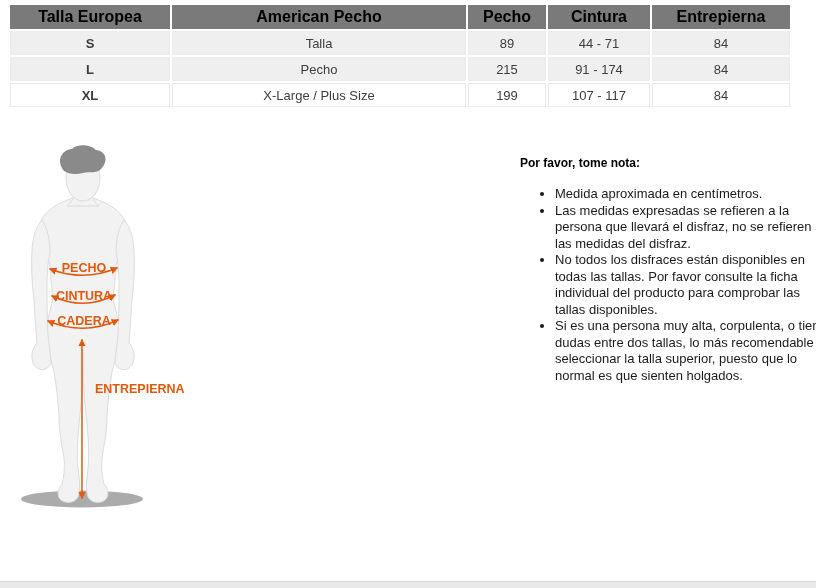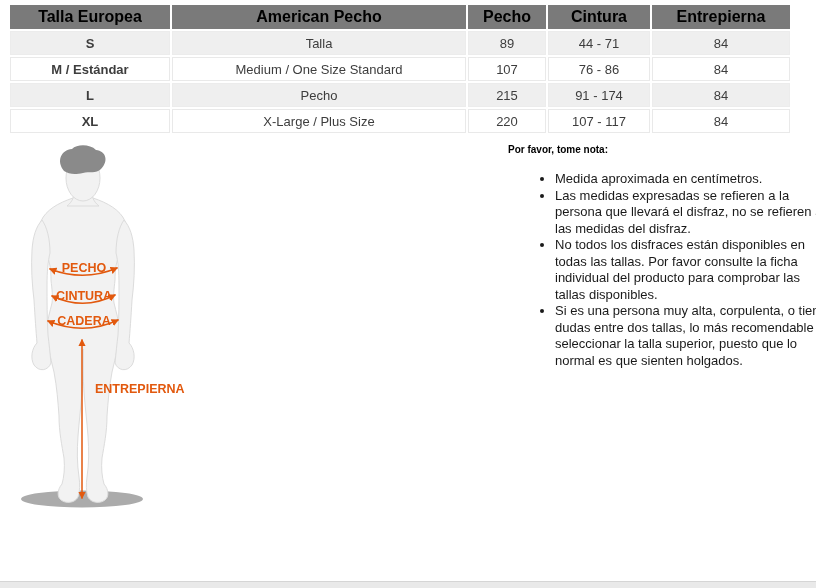--- a/index.html
+++ b/index.html
@@ -20,21 +20,21 @@
   }
   table.size-chart tr.alt td{background:#efefef;border-color:#ececec;}
   table.size-chart td.first{font-weight:bold;}
   
   .figure-wrap{position:absolute;left:0;top:140px;width:240px;height:410px;}
   .figure-wrap svg text{
     font-family:"Liberation Sans",sans-serif;font-weight:bold;fill:#e2590e;
   }
   
   .notes{position:absolute;left:508px;top:144px;width:304px;}
-  .notes h3{margin:0;font-size:10px;font-weight:bold;color:#000;}
+  .notes h3{margin:12px;font-size:12px;font-weight:bold;color:#000;}
   .notes ul{margin:16px 0 0 0;padding:0 0 0 47px;width:278px;}
   .notes li{
     font-size:13px;line-height:16.5px;color:#1a1a1a;
     list-style-type:disc;margin:0;padding:0;
   }
   
   .hscrollbar{
     position:absolute;left:0;bottom:0;width:816px;height:6px;
     background:#e9e9e9;border-top:1px solid #d5d5d5;
   }
@@ -63,38 +63,31 @@
         </tr>
       </thead>
       <tbody>
         <tr class="alt">
           <td class="first">S</td>
           <td>Talla</td>
           <td>89</td>
           <td>44 - 71</td>
           <td>84</td>
         </tr>
-        <tr>
-          <td class="first">M / Estándar</td>
-          <td>Medium / One Size Standard</td>
-          <td>107</td>
-          <td>76 - 86</td>
-          <td>84</td>
-        </tr>
         <tr class="alt">
           <td class="first">L</td>
           <td>Pecho</td>
           <td>215</td>
           <td>91 - 174</td>
           <td>84</td>
         </tr>
         <tr>
           <td class="first">XL</td>
           <td>X-Large / Plus Size</td>
-          <td>220</td>
+          <td>199</td>
           <td>107 - 117</td>
           <td>84</td>
         </tr>
       </tbody>
     </table>
   </div>
 
   <div class="figure-wrap">
     <svg viewBox="0 0 240 410" width="240" height="410" xmlns="http://www.w3.org/2000/svg">
       <defs>

